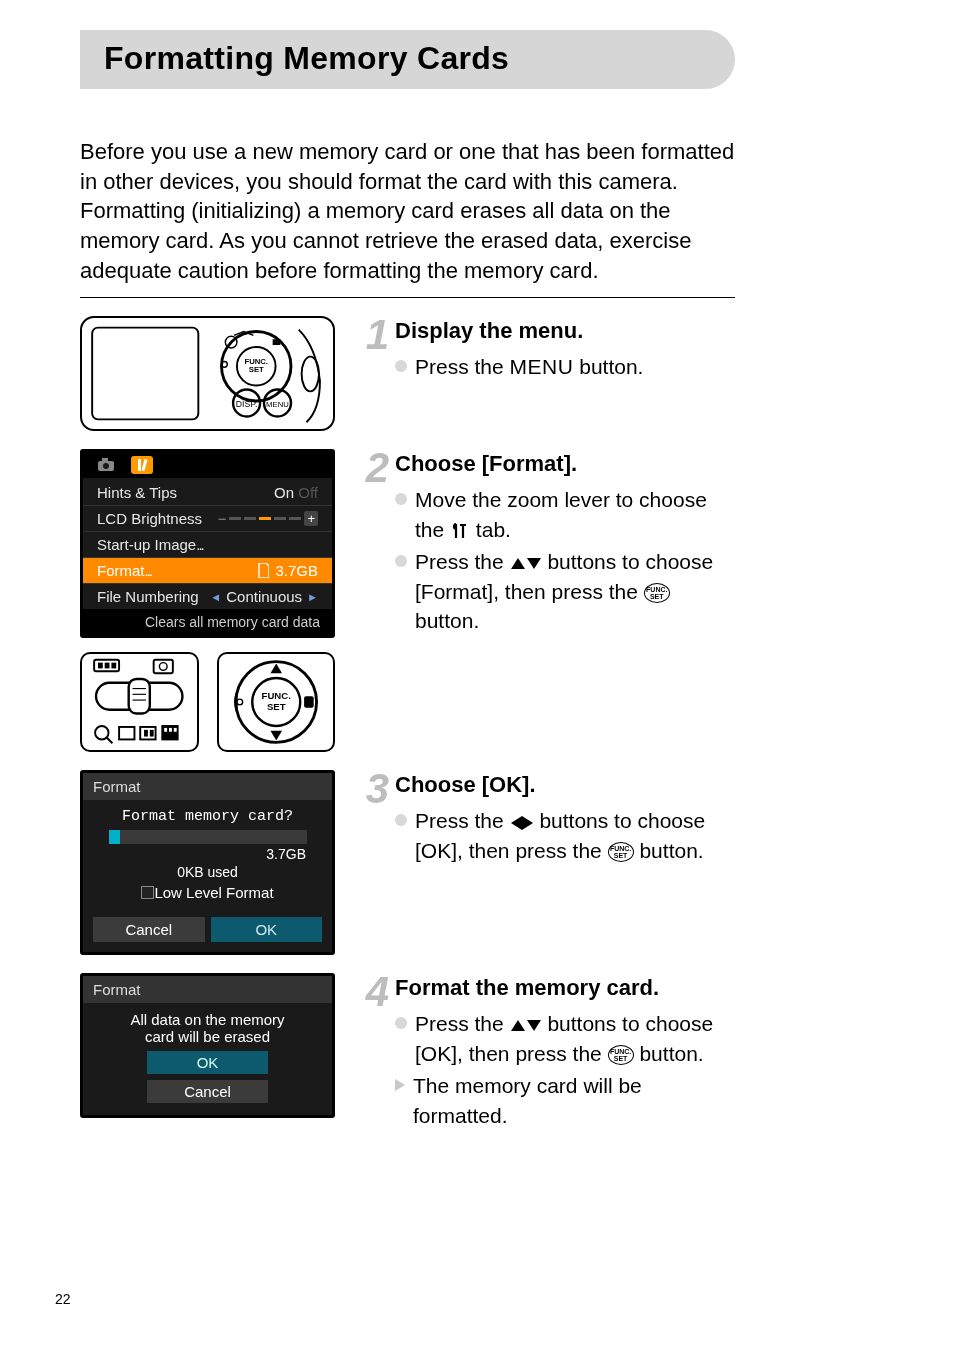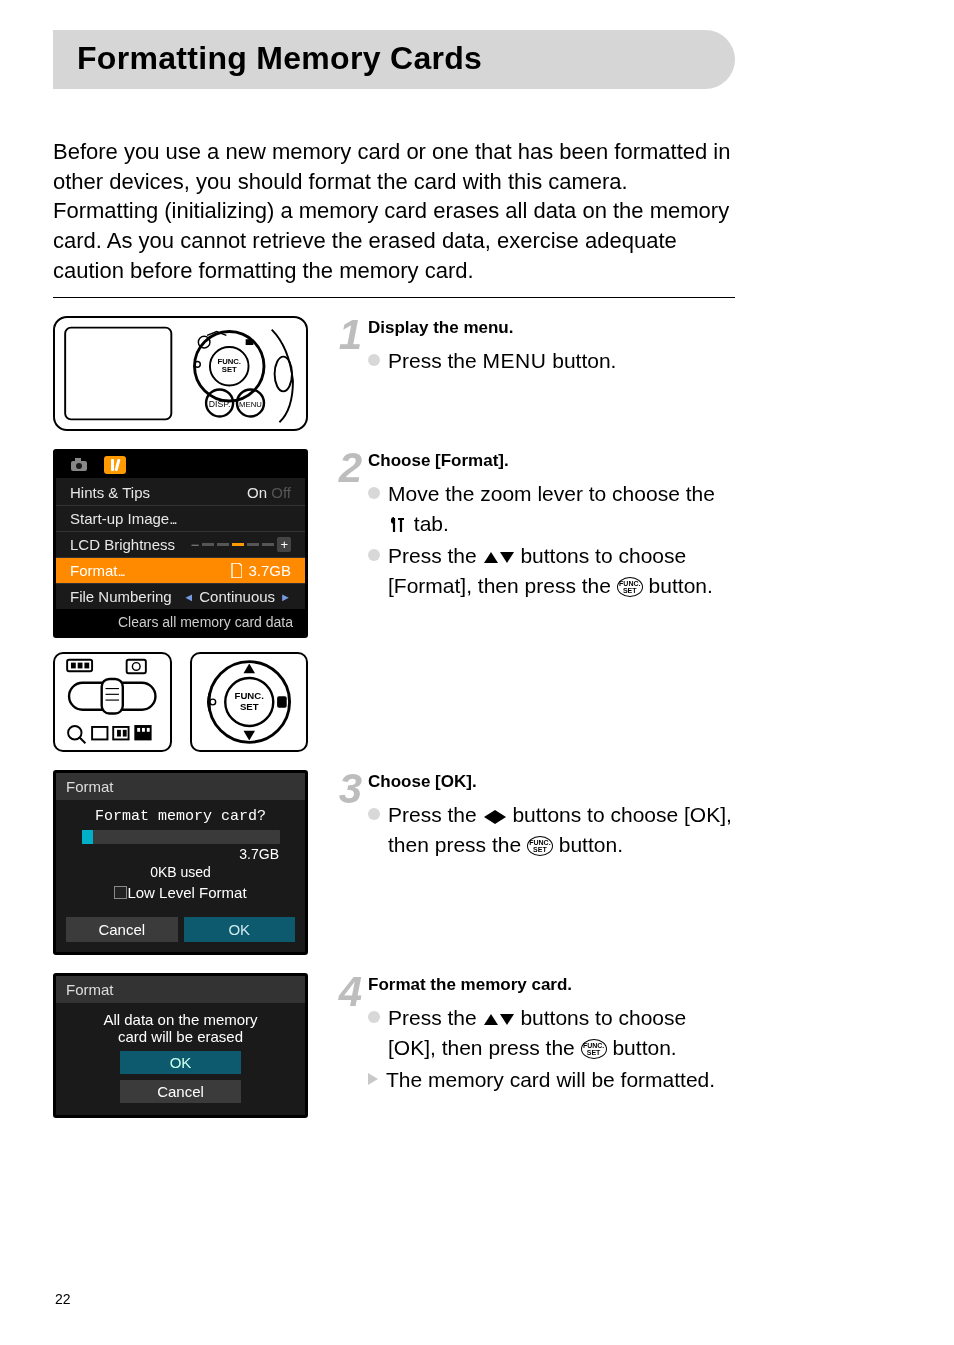--- a/index.html
+++ b/index.html
@@ -6,21 +6,21 @@
   body {
     margin: 0;
     background: #fff;
     font-family: Arial, Helvetica, sans-serif;
     color: #000;
   }
   .page {
     width: 790px;
     height: 1345px;
     position: relative;
-    padding: 30px 55px 30px 53px;
+    padding: 30px 55px 30px 80px;
     background: #fff;
   }
   .title-bar {
     background: #d6d6d6;
     border-radius: 0 40px 40px 0;
     padding: 10px 20px 12px 24px;
     margin: 0 0 18px 0;
   }
   .title-bar h1 {
     margin: 0;
@@ -67,21 +67,21 @@
     font-weight: 900;
     font-style: italic;
     color: #bdbdbd;
     line-height: 0.9;
     width: 34px;
     text-align: right;
     flex: 0 0 34px;
   }
   .step-body { flex: 1; padding-top: 2px; }
   .step-title {
-    font-size: 17px;
+    font-size: 22px;
     font-weight: 700;
     margin: 0 0 8px 0;
   }
   .bullet-line {
     display: flex;
     align-items: flex-start;
     gap: 8px;
     font-size: 21px;
     line-height: 1.4;
     margin-bottom: 3px;
@@ -253,34 +253,34 @@
                   <span class="hammer"></span>
                 </span>
             </span>
           </div>
           <div class="menu-rows">
             <div class="menu-row">
               <span>Hints &amp; Tips</span>
               <span><span>On</span> <span style="color:#555">Off</span></span>
             </div>
             <div class="menu-row">
-              <span><span>Start-up Image</span><span style="letter-spacing:-2px;">...</span></span>
-              <span></span>
-            </div>
-            <div class="menu-row">
               <span>LCD Brightness</span>
               <span class="bar-slider">
                 <span style="color:#888">−</span>
                 <span class="seg"></span>
                   <span class="seg"></span>
                   <span class="seg on"></span>
                   <span class="seg"></span>
                   <span class="seg"></span>
                 <span class="brightness-plus">+</span>
               </span>
+            </div>
+            <div class="menu-row">
+              <span><span>Start-up Image</span><span style="letter-spacing:-2px;">...</span></span>
+              <span></span>
             </div>
             <div class="menu-row selected">
               <span><span>Format</span><span style="letter-spacing:-2px;">...</span></span>
               <span style="display:flex;align-items:center;gap:6px;">
                 <svg width="12" height="15">
                     <path d="M2 0 H9 L12 3 V15 H2 Z" fill="none" stroke="#fff" stroke-width="1.4"></path>
                   </svg>
                 <span>3.7GB</span>
               </span>
             </div>

